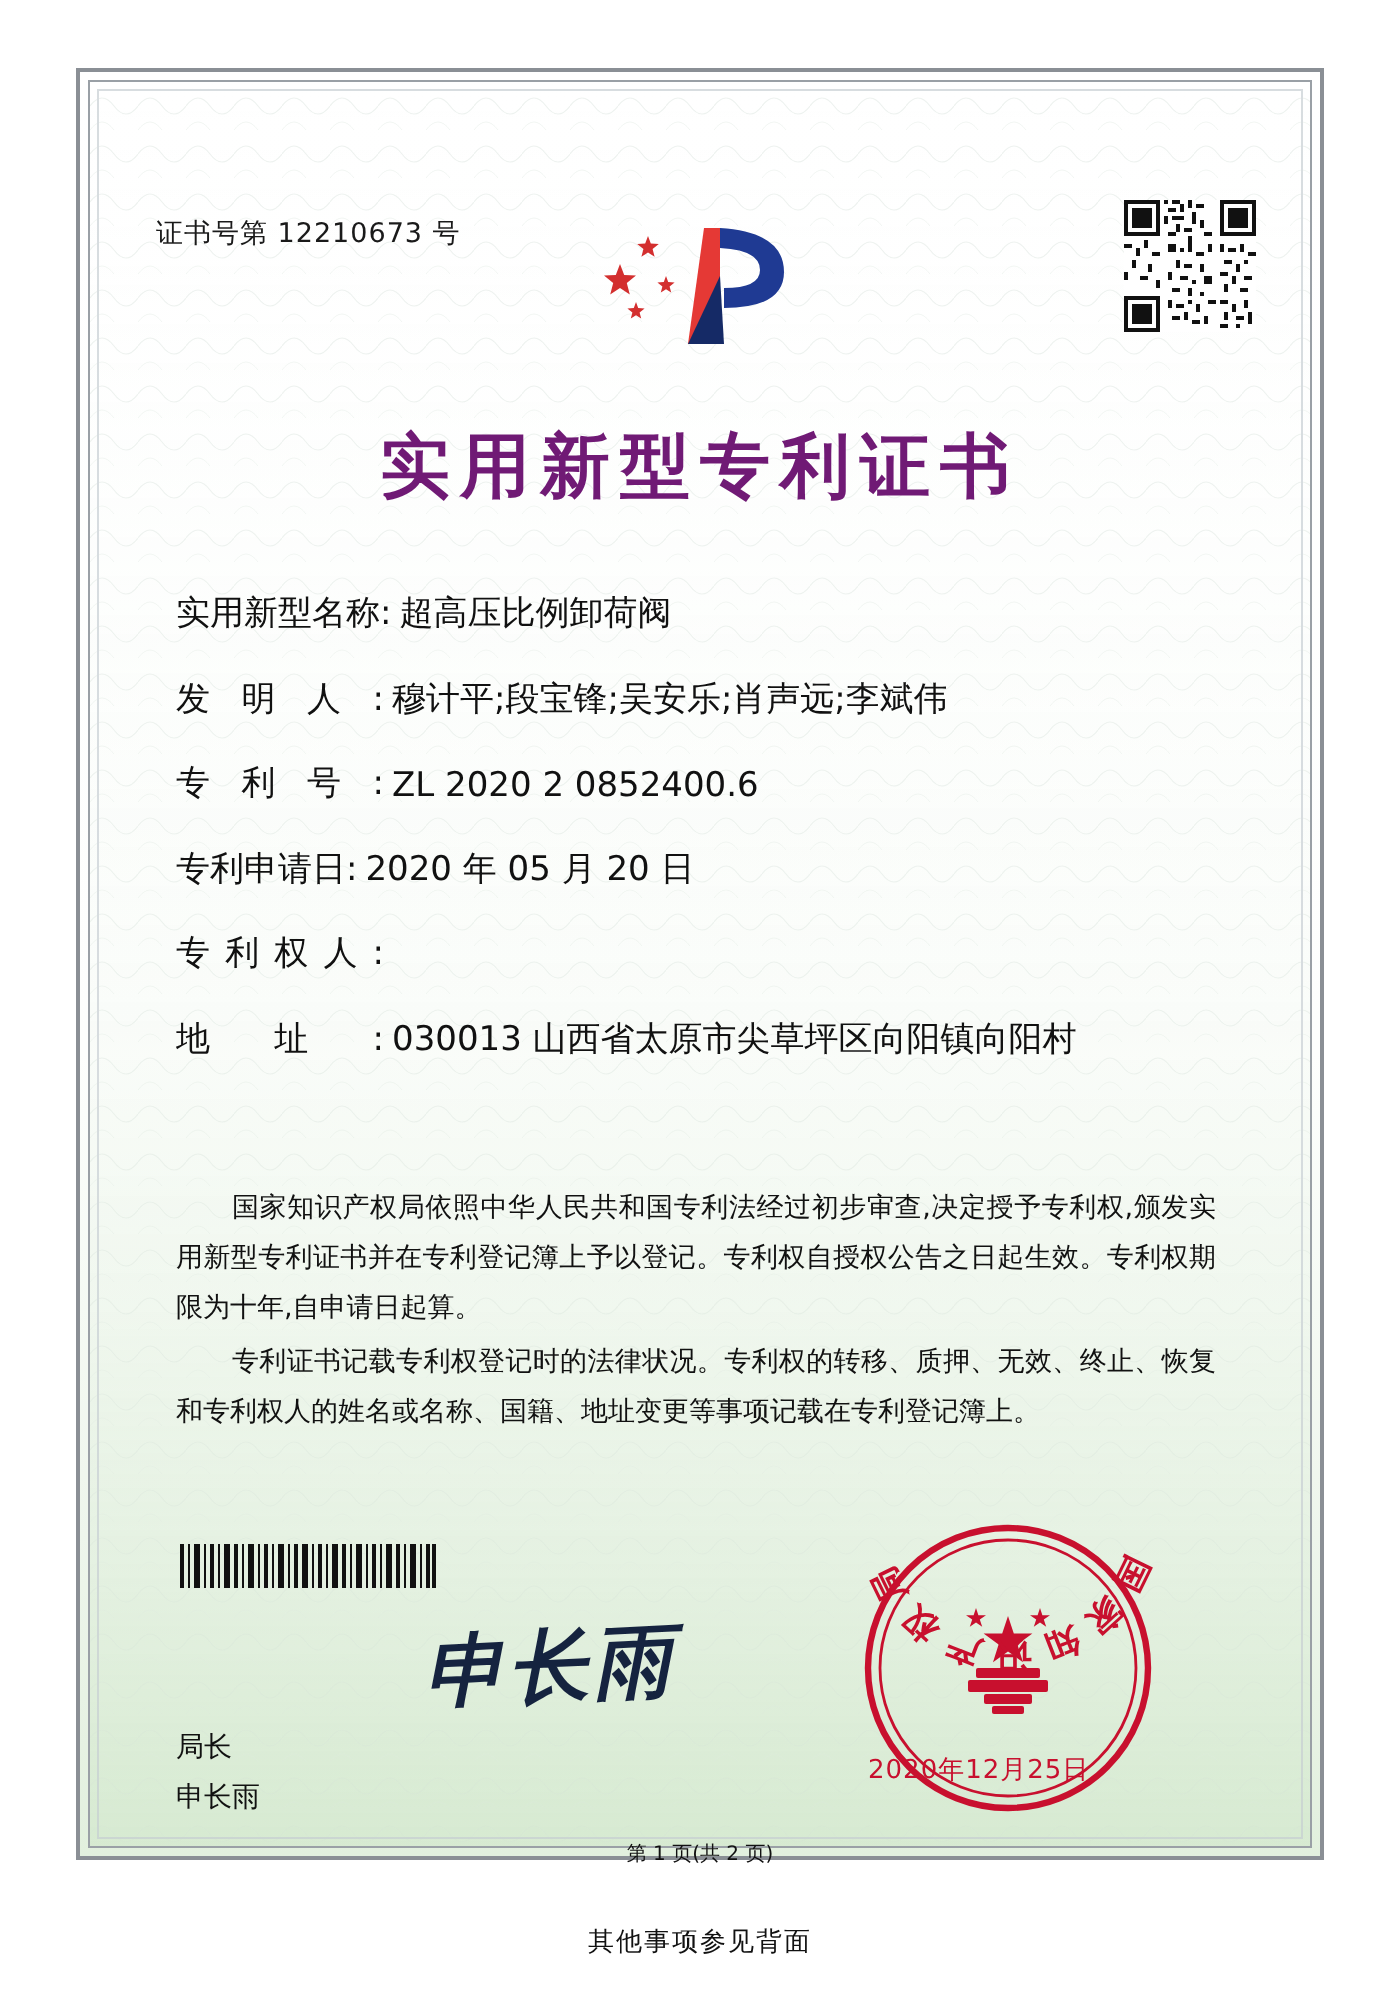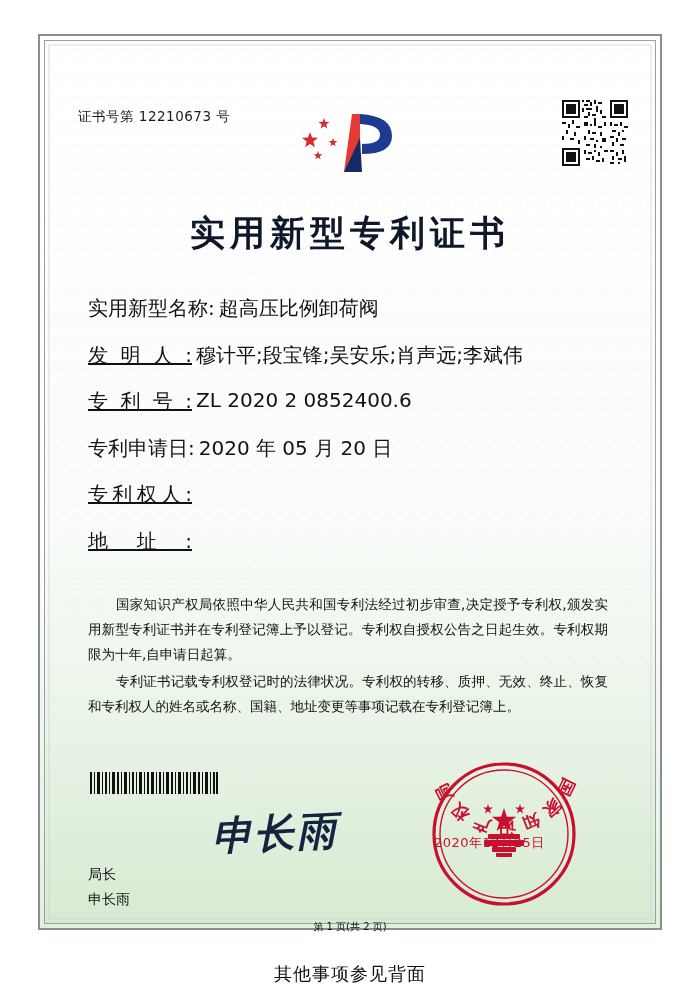--- a/index.html
+++ b/index.html
@@ -83,35 +83,35 @@
   .doc-title {
     position: absolute;
     left: 0;
     top: 210px;
     width: 700px;
     text-align: center;
     font-family: "DejaVu Sans", "Liberation Sans", sans-serif;
     font-size: 35px;
     font-weight: bold;
     letter-spacing: 5px;
-    color: #0f172a;
+    color: #701a75;
   }
 
   
   .fields {
     position: absolute;
     left: 88px;
     top: 295px;
     width: 530px;
   }
   .field-row {
     display: flex;
-    align-items: flex-start;
+    align-items: flex-end;
     margin-bottom: 19.5px;
-    font-size: 20px;
+    font-size: 17px;
     color: #111;
   }
   .field-label {
     flex: 0 0 auto;
     letter-spacing: 0px;
     white-space: nowrap;
   }
   .field-value {
     margin-left: 4px;
     white-space: nowrap;
@@ -124,21 +124,20 @@
     white-space: nowrap;
   }
 
   
   .lbl-j {
     display: inline-block;
     width: 104px;
     text-align: justify;
     text-align-last: justify;
     white-space: normal;
-    text-decoration: underline;
   }
   .lbl-p {
     display: inline-block;
     white-space: nowrap;
   }
 
   
   .paragraphs {
     position: absolute;
     left: 88px;
@@ -189,21 +188,21 @@
   .seal {
     position: absolute;
     left: 426px;
     top: 756px;
     width: 156px;
     height: 156px;
   }
   .seal-date {
     position: absolute;
     left: 434px;
-    top: 834px;
+    top: 876px;
     font-size: 13px;
     color: #c8102e;
     letter-spacing: .5px;
     white-space: nowrap;
   }
 
   
   .page-indicator {
     position: absolute;
     left: 0;
@@ -212,21 +211,21 @@
     text-align: center;
     font-size: 10px;
     color: #111;
   }
   .bottom-note {
     position: absolute;
     left: 0;
     top: 962px;
     width: 700px;
     text-align: center;
-    font-size: 18px;
+    font-size: 13px;
     color: #111;
     letter-spacing: 1px;
   }
 </style>
 </head>
 <body>
 
 <div id="certificate">
 
   <div class="page-border-outer"></div>
@@ -372,20 +371,21 @@
       <span class="field-label lbl-p">专利申请日:</span>
       <span class="field-value">2020 年 05 月 20 日</span>
     </div>
 
     <div class="field-row">
       <span class="field-label lbl-j">专利权人:</span>
     </div>
 
     <div class="field-row">
       <span class="field-label lbl-j">地址:</span>
+      <span class="field-value">030013 山西省太原市尖草坪区向阳镇向阳村</span>
     </div>
 
 
   </div>
 
   <div class="paragraphs">
     <p>国家知识产权局依照中华人民共和国专利法经过初步审查,决定授予专利权,颁发实用新型专利证书并在专利登记簿上予以登记。专利权自授权公告之日起生效。专利权期限为十年,自申请日起算。</p>
     <p>专利证书记载专利权登记时的法律状况。专利权的转移、质押、无效、终止、恢复和专利权人的姓名或名称、国籍、地址变更等事项记载在专利登记簿上。</p>
   </div>
 

